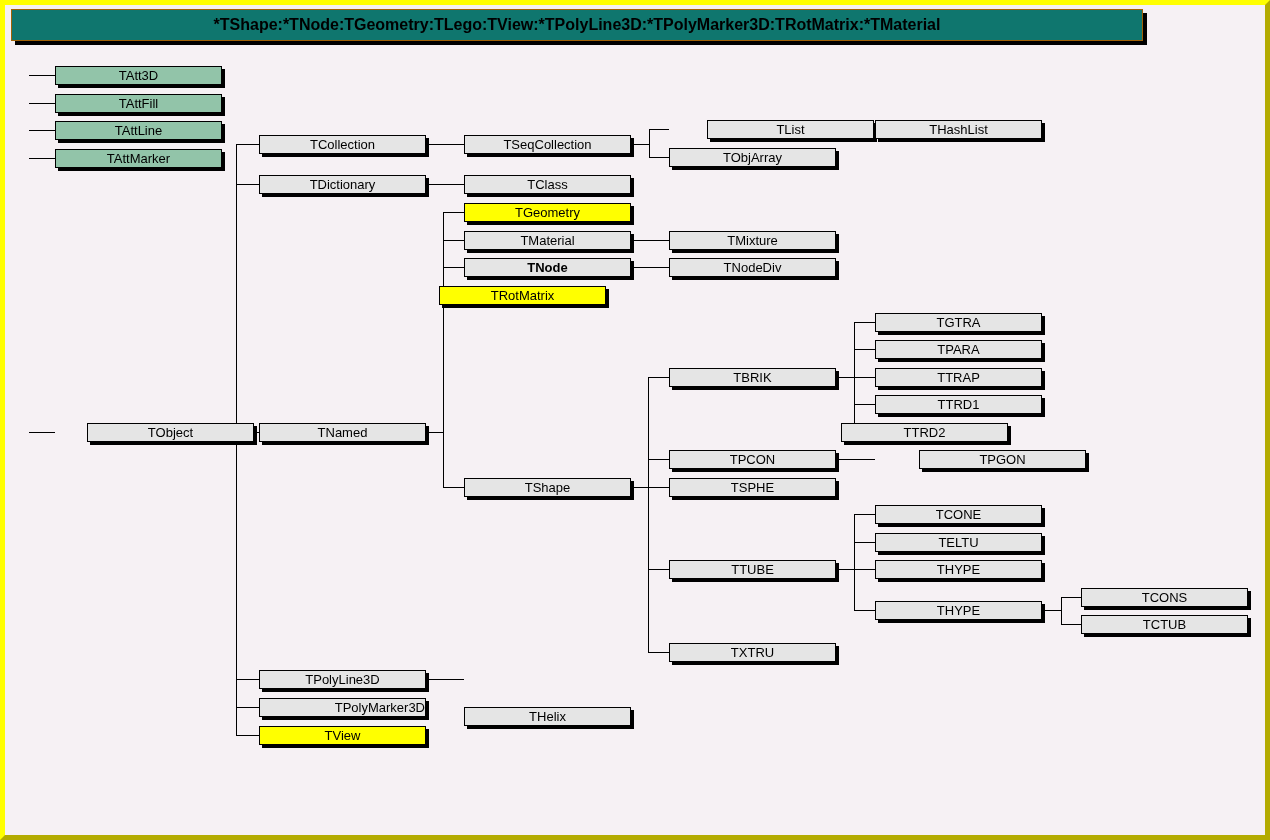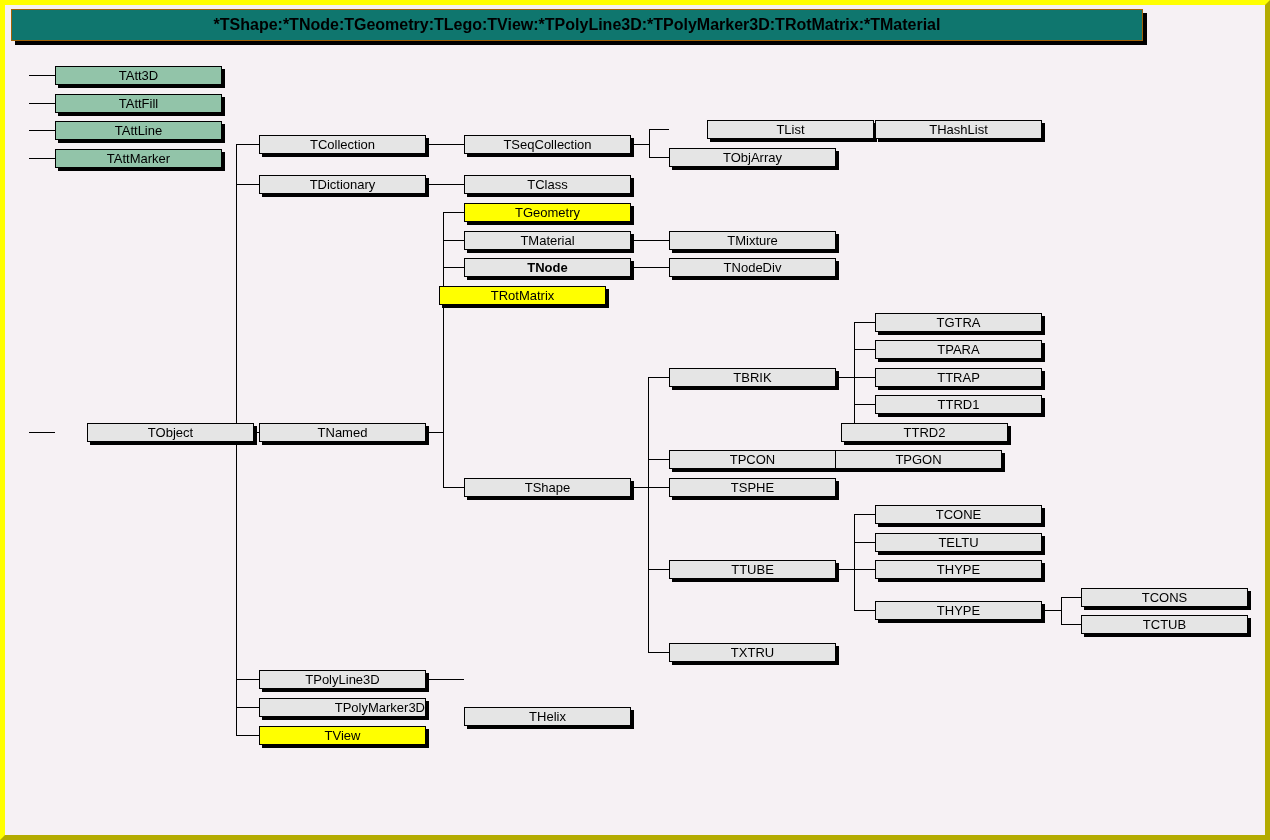--- a/index.html
+++ b/index.html
@@ -238,21 +238,21 @@
       </div>
       <div class="node" style="left: 870px; top: 363px; width: 167px;">
         <span>TTRAP</span>
       </div>
       <div class="node" style="left: 870px; top: 390px; width: 167px;">
         <span>TTRD1</span>
       </div>
       <div class="node" style="left: 836px; top: 418px; width: 167px;">
         <span>TTRD2</span>
       </div>
-      <div class="node" style="left: 830px; top: 445px; width: 167px;">
+      <div class="node" style="left: 914px; top: 445px; width: 167px;">
         <span>TPGON</span>
       </div>
       <div class="node" style="left: 870px; top: 500px; width: 167px;">
         <span>TCONE</span>
       </div>
       <div class="node" style="left: 870px; top: 528px; width: 167px;">
         <span>TELTU</span>
       </div>
       <div class="node" style="left: 870px; top: 555px; width: 167px;">
         <span>THYPE</span>

